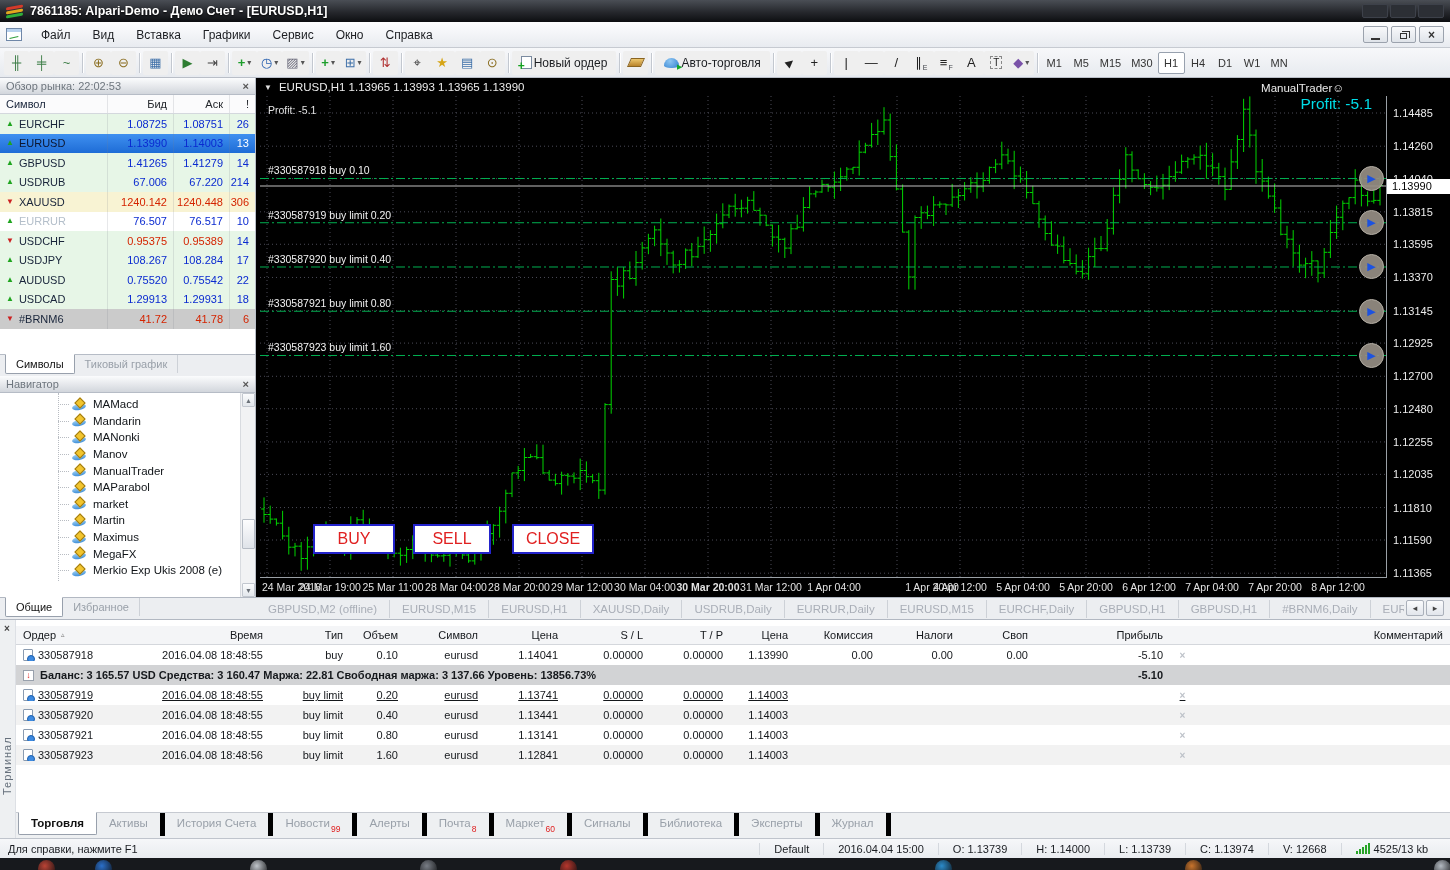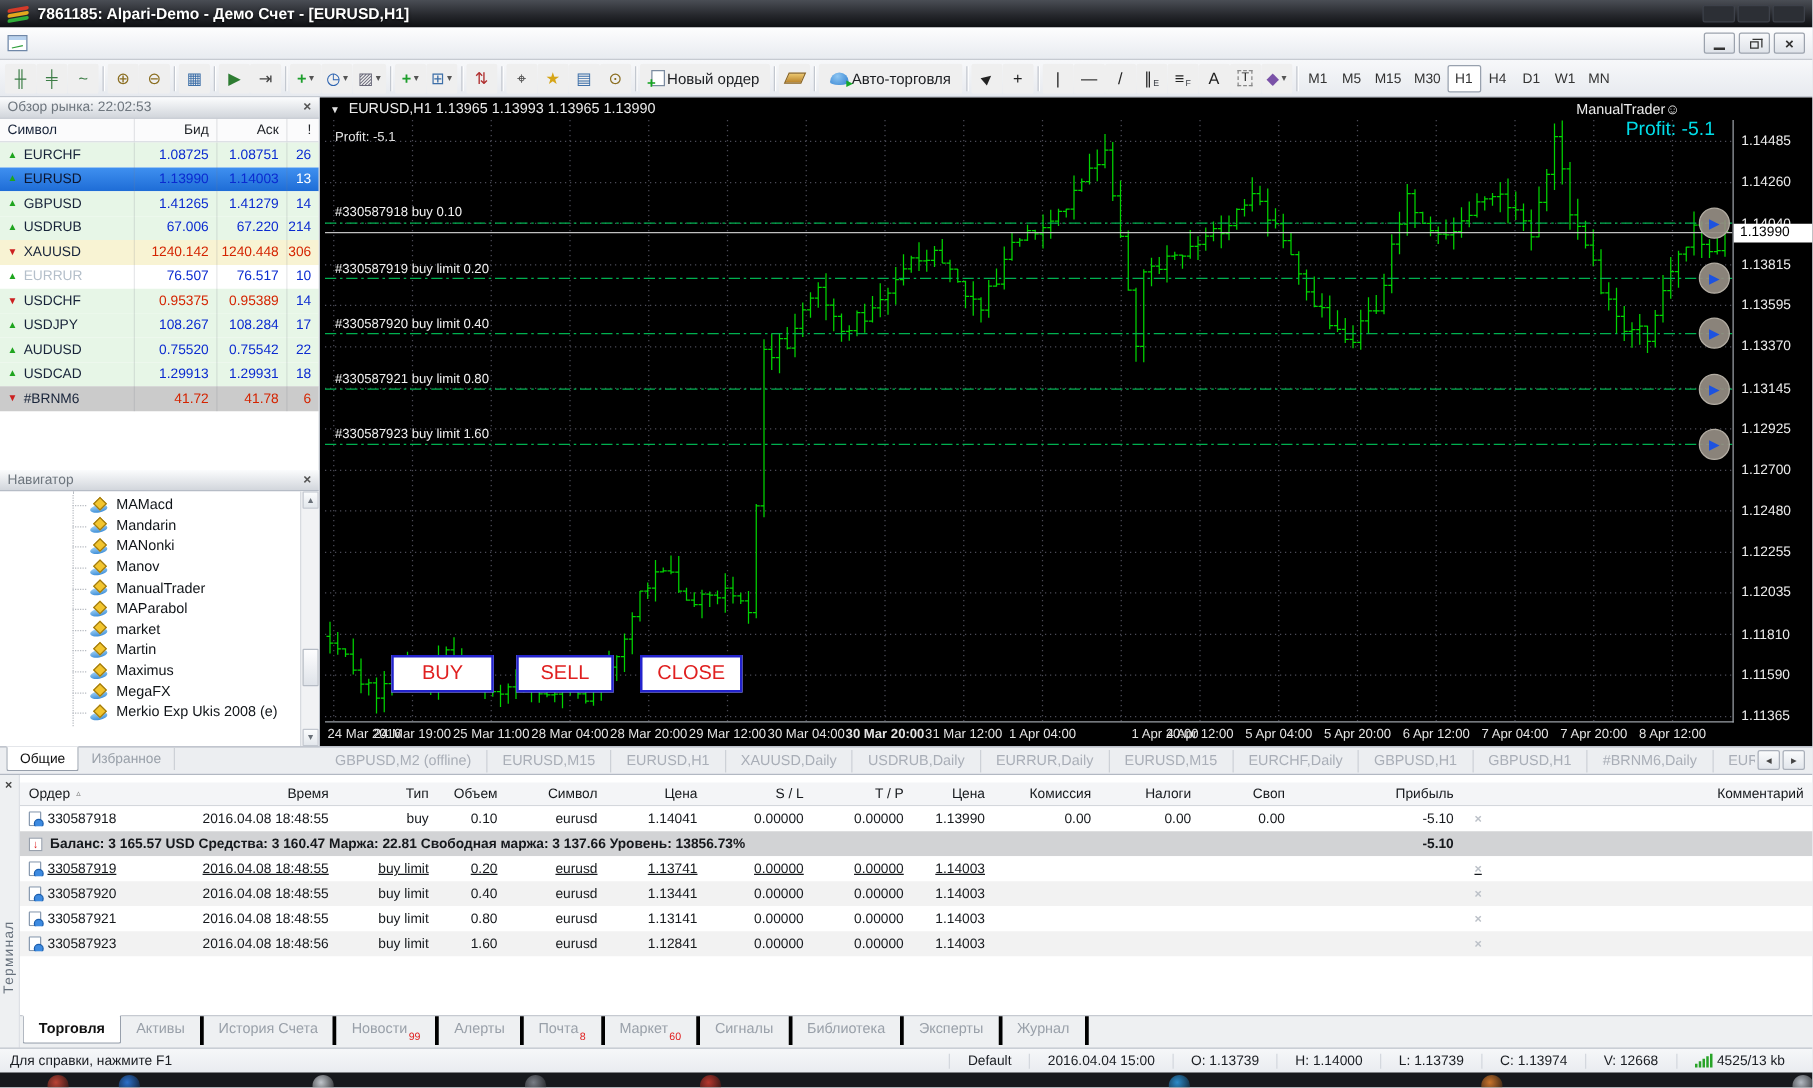--- a/index.html
+++ b/index.html
@@ -105,21 +105,21 @@
 .tc.left{text-align:left;display:flex;align-items:center;gap:5px}
 .sortmark{font-size:7px;color:#777}
 .doc-icon{width:10px;height:12px;background:#fff;border:1px solid #8a9bb0;border-radius:1px;position:relative;flex:none}
 .doc-icon::after{content:"";position:absolute;right:-3px;bottom:-3px;width:6px;height:6px;border-radius:50%;background:#3d8ae0;border:1px solid #1b5faf}
 .bal-icon{width:11px;height:11px;background:#fff;border:1px solid #98a0ac;color:#d22;font-size:9px;font-weight:bold;display:flex;align-items:center;justify-content:center;flex:none}
 .xcell{color:#bcc1c8;font-weight:bold;text-align:center;font-size:10px;padding:0}
 .balance{background:#d2d3d5;font-weight:bold}
 .balance .btext{grid-column:1/10;padding-left:7px;display:flex;gap:6px;align-items:center;white-space:nowrap}
 .balance .bprofit{grid-column:13;text-align:right;padding-right:7px}
 .b-tabs{position:absolute;left:16px;right:0;bottom:0;height:26px;background:#eef0f2;border-top:1px solid #c6cad1;display:flex;align-items:flex-start;padding:0 2px}
-.btab{padding:4px 12px 0;height:23px;font-size:11.5px;color:#99a0a9;display:flex;gap:1px;border-right:3px solid #000000;white-space:nowrap}
+.btab{padding:4px 12px 0;height:23px;font-size:11.5px;color:#99a0a9;display:flex;gap:1px;border-right:5px solid #000000;white-space:nowrap}
 .btab.active{background:#fff;border:1px solid #98a0ac;border-top-color:#fff;margin-top:-1px;color:#111;border-radius:0 0 2px 2px;font-weight:bold}
 .count{color:#e02020;font-size:8.5px;margin-top:7px}
 
 .statusbar{position:absolute;left:0;top:838px;width:1450px;height:20px;background:linear-gradient(#f6f7f9,#e9ecf0);border-top:1px solid #bfc4cc;display:flex;align-items:center;font-size:11px;color:#1a1d22;padding:0 8px}
 .help{flex:1}
 .seg{padding:0 14px;border-left:1px solid #d4d8de;white-space:nowrap;display:flex;align-items:center;gap:4px}
 .signal{display:flex;align-items:flex-end;gap:1px}
 .signal i{width:2px;background:#28a428;display:block}
 
 .taskbar{position:absolute;left:0;top:858px;width:1450px;height:12px;background:#17191d;overflow:hidden}
@@ -137,20 +137,29 @@
   <span class="title">7861185: Alpari-Demo - Демо Счет - [EURUSD,H1]</span>
   <span class="tb-controls">
     <span class="tb-btn"></span>
     <span class="tb-btn"></span>
     <span class="tb-btn"></span>
   </span>
 </div>
 
 <div class="menubar">
   <span class="chart-ico"></span>
+  <nav id="menu" style="display:flex">
+      <span class="mitem">Файл</span>
+      <span class="mitem">Вид</span>
+      <span class="mitem">Вставка</span>
+      <span class="mitem">Графики</span>
+      <span class="mitem">Сервис</span>
+      <span class="mitem">Окно</span>
+      <span class="mitem">Справка</span>
+    </nav>
   <div class="mdi">
     <span class="mdi-btn">
         <span class="glyph-min"></span>
       </span>
     <span class="mdi-btn">
         <span class="glyph-restore"></span>
       </span>
     <span class="mdi-btn">
         <span class="glyph-close">×</span>
       </span>
@@ -389,20 +398,24 @@
       </div>
       <div class="mw-row bg-gray">
         <span class="c-sym">
           <span class="mw-arrow" style="color: rgb(204, 32, 32);">▼</span>
           <span>#BRNM6</span>
         </span>
         <span class="c-num red">41.72</span>
         <span class="c-num red">41.78</span>
         <span class="c-num spread red">6</span>
       </div>
+    </div>
+  <div class="tabs-row" id="mw-tabs">
+      <span class="tab active">Символы</span>
+      <span class="tab">Тиковый график</span>
     </div>
 </div>
 
 <div class="nav panel">
   <div class="panel-title">
     <span>Навигатор</span>
     <span class="x">×</span>
   </div>
   <div class="nav-list" id="nav-list">
     <div class="nav-scroll">

